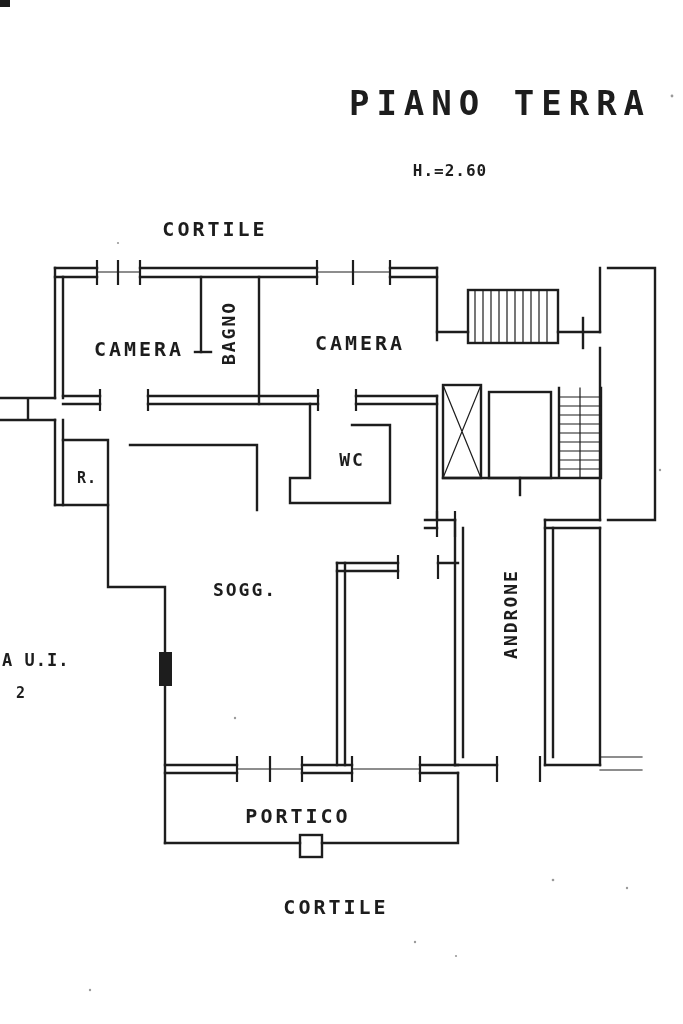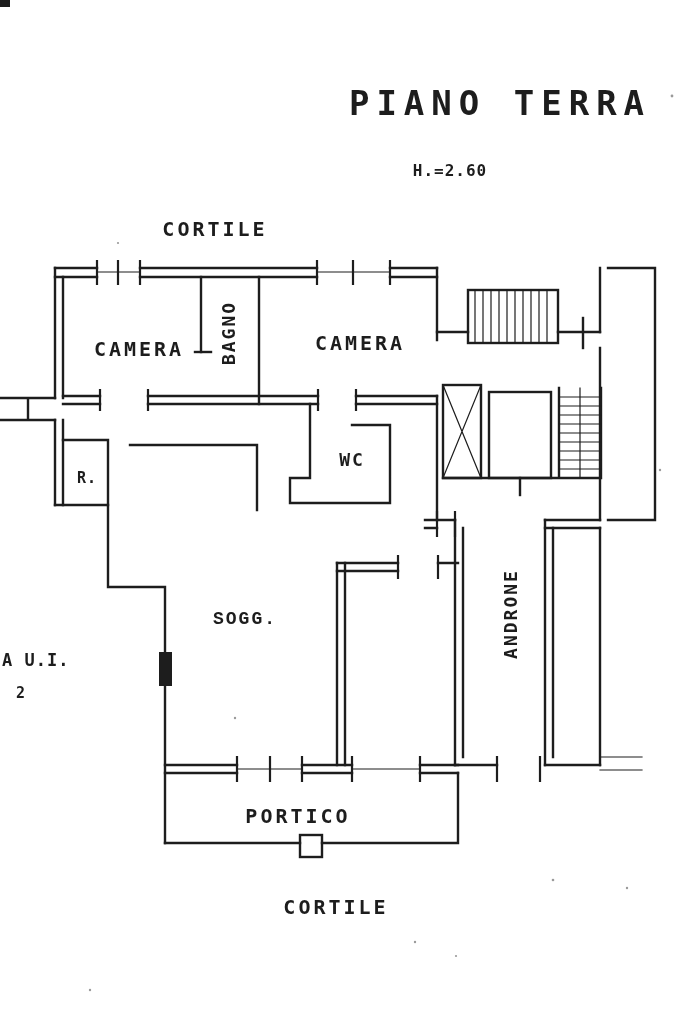--- a/index.html
+++ b/index.html
@@ -186,21 +186,21 @@
   <div class="lbl room-lg" style="left:139px; top:349px;">CAMERA</div>
 
   <div class="lbl room-md vertical" style="left:228px; top:333px;">BAGNO</div>
 
   <div class="lbl room-lg" style="left:360px; top:343px;">CAMERA</div>
 
   <div class="lbl room-md" style="left:352px; top:459px;">WC</div>
 
   <div class="lbl room-sm" style="left:87px; top:478px;">R.</div>
 
-  <div class="lbl room-md" style="left:245px; top:619px;font-family:Liberation Mono, monospace;">SOGG.</div>
+  <div class="lbl room-md" style="left:245px; top:589px;">SOGG.</div>
 
   <div class="lbl room-md vertical" style="left:510px; top:614px;">ANDRONE</div>
 
   <div class="lbl room-sm left-anchored" style="left:2px; top:660px; font-size:17px;">A U.I.</div>
 
   <div class="lbl room-sm left-anchored" style="left:16px; top:693px;">2</div>
 
   <div class="lbl room-lg" style="left:298px; top:816px;">PORTICO</div>
 
   <div class="lbl room-lg" style="left:336px; top:907px;">CORTILE</div>

